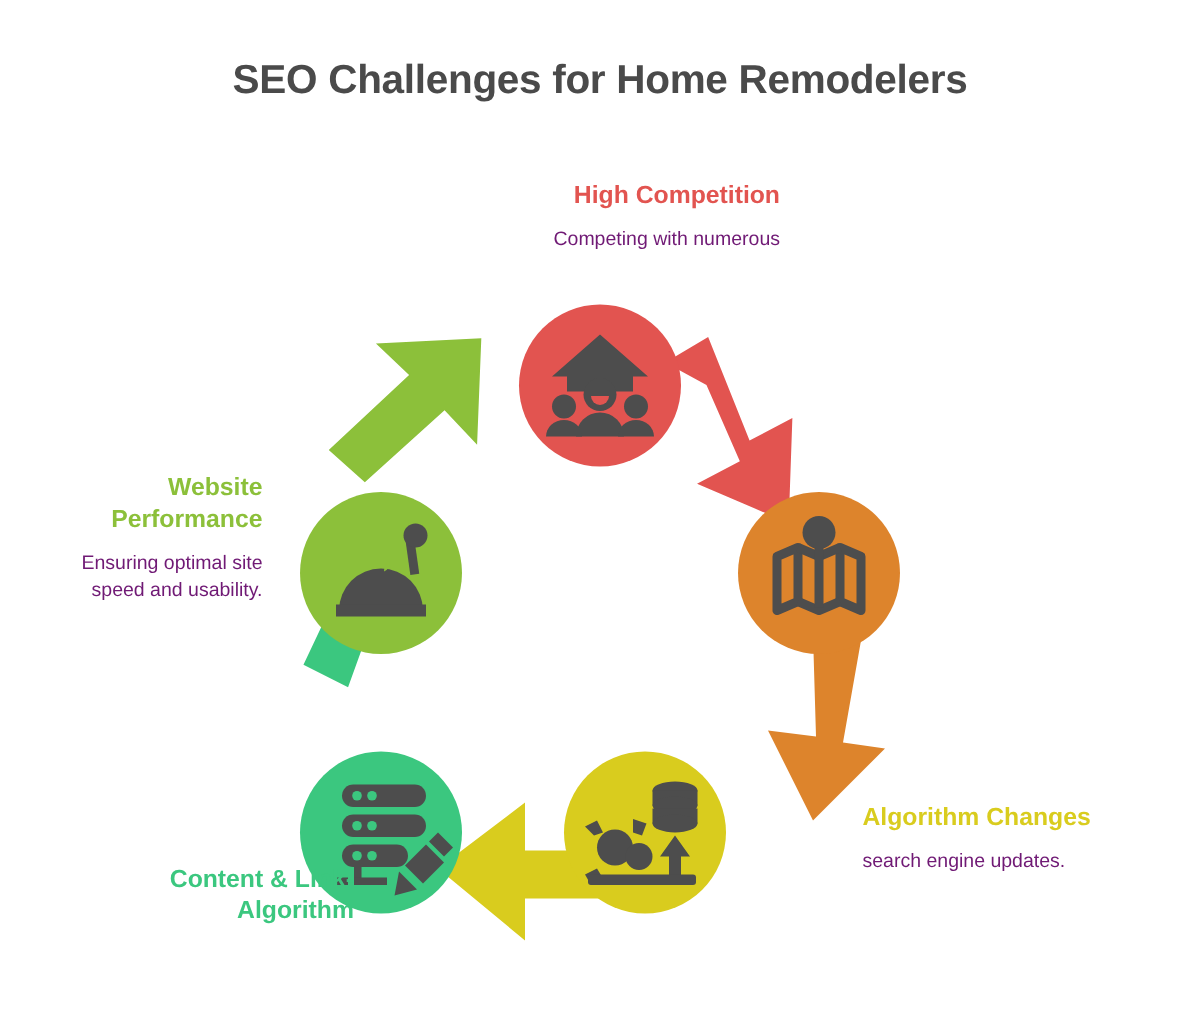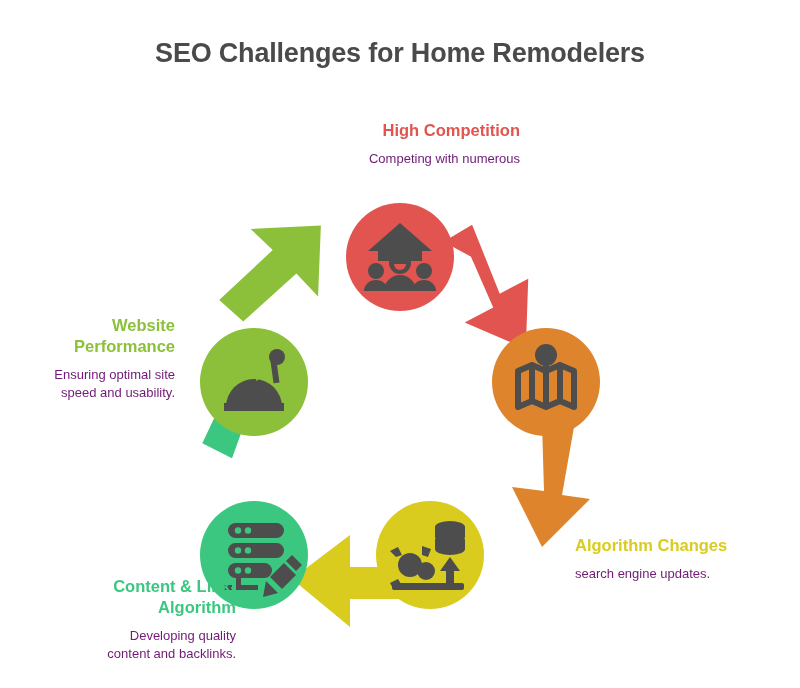--- a/index.html
+++ b/index.html
@@ -221,24 +221,20 @@
     <div class="label-desc">
       <div>search engine updates.</div>
     </div>
   </div>
 
   <div class="label-block" id="lbl-content">
     <div class="label-title" style="color:#3BC77F">
       <div>Content &amp; Link-</div>
       <div>Algorithm</div>
     </div>
-    <div class="label-desc">
-      <div>Developing quality</div>
-      <div>content and backlinks.</div>
-    </div>
   </div>
 
   <div class="label-block" id="lbl-performance">
     <div class="label-title" style="color:#8CC03A">
       <div>Website</div>
       <div>Performance</div>
     </div>
     <div class="label-desc">
       <div>Ensuring optimal site</div>
       <div>speed and usability.</div>

